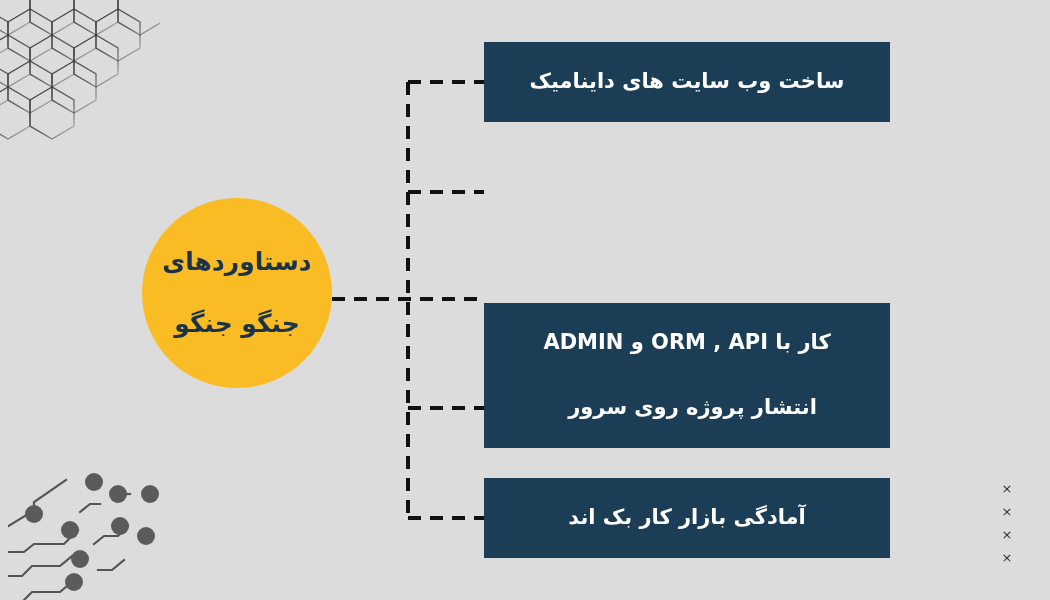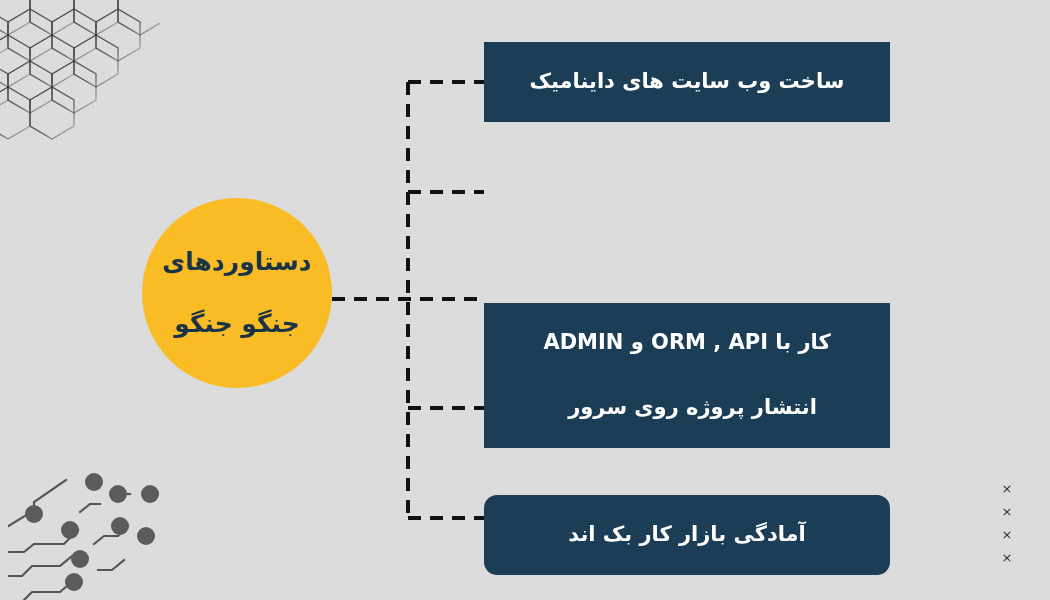--- a/index.html
+++ b/index.html
@@ -107,21 +107,21 @@
     color: #ffffff;
     font-size: 21px;
     font-weight: bold;
     line-height: 1.3;
     white-space: nowrap;
   }
   #box-0 { top: 42px; }
   #box-1 { top: 152px; }
   #box-2 { top: 259px; margin-top: 44px; }
   #box-3 { top: 368px; padding-left: 25px; }
-  #box-4 { top: 495px; border-radius: 13px; }
+  #box-4 { top: 478px; }
 </style>
 </head>
 <body>
 
 <div id="canvas">
 
   <div class="deco" id="hex-deco">
     <svg width="160" height="140" viewBox="0 0 160 140" xmlns="http://www.w3.org/2000/svg">
       <defs>
         <linearGradient id="hexfade" x1="0" y1="0" x2="1" y2="1">

